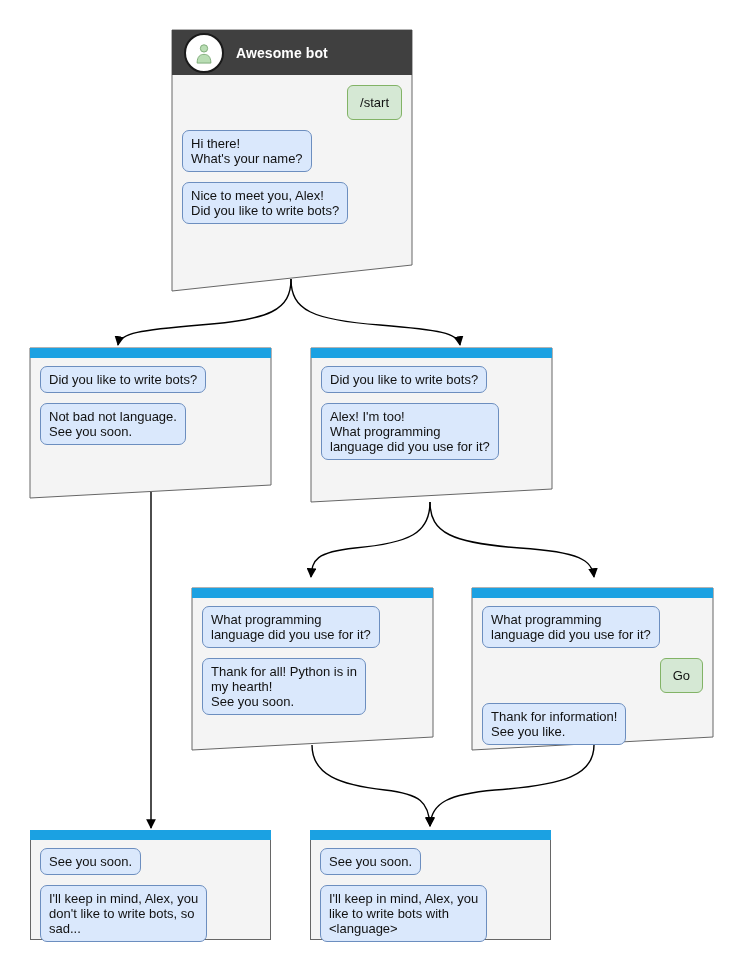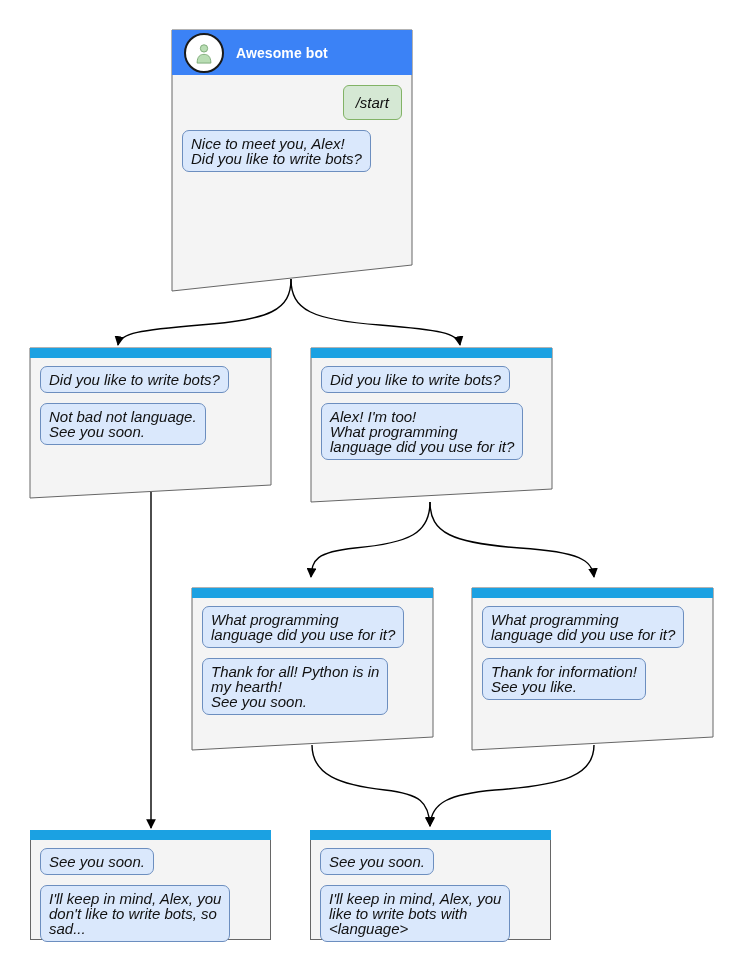--- a/index.html
+++ b/index.html
@@ -13,21 +13,21 @@
   #canvas{position:absolute;inset:0;width:743px;height:971px;}
   #edges{position:absolute;left:0;top:0;width:743px;height:971px;pointer-events:none;}
 
   .node{position:absolute;}
   .node .shell{position:absolute;inset:0;}
   .node .shell svg{position:absolute;left:0;top:0;overflow:visible;}
   .node .content{position:absolute;left:0;right:0;top:0;bottom:0;}
 
   .titlebar{
     position:absolute;left:0;top:0;right:0;height:45px;
-    background:#3b82f6;
+    background:#404040;
     display:flex;align-items:center;
     box-sizing:border-box;
     padding-left:12px;
   }
   .avatar{
     width:40px;height:40px;border-radius:50%;
     background:#ffffff;border:2px solid #1a1a1a;
     box-sizing:border-box;
     display:flex;align-items:center;justify-content:center;
     flex:0 0 auto;
@@ -36,27 +36,26 @@
     color:#ffffff;font-size:14px;font-weight:bold;
     margin-left:12px;letter-spacing:.1px;
   }
 
   .msgs{position:absolute;left:0;right:0;top:45px;bottom:0;
         padding:10px 10px 0 10px;box-sizing:border-box;}
   .msgs.compact{top:10px;padding-top:8px;}
 
   .bubble{
     display:inline-block;
-    font-size:15px;line-height:15px;color:#111111;
+    font-size:13px;line-height:15px;color:#111111;
     border-radius:7px;
     padding:5px 8px;
     box-sizing:border-box;
     white-space:pre-line;
     border:1px solid;
-    font-style:italic;
   }
   .row{display:flex;margin-bottom:10px;}
   .row.left{justify-content:flex-start;}
   .row.right{justify-content:flex-end;}
   .bot .bubble{background:#dae8fc;border-color:#6c8ebf;}
   .user .bubble{background:#d5e8d4;border-color:#82b366;padding:9px 12px;border-radius:6px;}
 </style>
 </head>
 <body>
 
@@ -98,20 +97,24 @@
             <path d="M 4.5 23 C 4.5 15.5 8 13.5 12 13.5 C 16 13.5 19.5 15.5 19.5 23 Z" fill="#b9ddb4" stroke="#7aa874" stroke-width="1"></path>
           </svg>
         </div>
         <div class="bot-title">Awesome bot</div>
       </div>
       <div class="msgs">
         <div class="row right user">
           <span class="bubble">/start</span>
         </div>
         <div class="row left bot">
+          <span class="bubble">Hi there!
+What's your name?</span>
+        </div>
+        <div class="row left bot">
           <span class="bubble">Nice to meet you, Alex!
 Did you like to write bots?</span>
         </div>
       </div>
     </div>
   </div>
 
   <div class="node" style="left:30px;top:348px;width:241px;height:150px;">
     <div class="shell">
       <svg width="241" height="150" viewBox="0 0 241 150" xmlns="http://www.w3.org/2000/svg">
@@ -181,20 +184,23 @@
         <path d="M 0 0 L 241 0 L 241 149 L 0 162 Z" fill="#f4f4f4" stroke="#666666" stroke-width="1"></path>
         <rect x="0" y="0" width="241" height="10" fill="#1ba1e2"></rect>
       </svg>
     </div>
     <div class="content">
       <div class="msgs compact">
         <div class="row left bot">
           <span class="bubble">What programming
 language did you use for it?</span>
         </div>
+        <div class="row right user">
+          <span class="bubble">Go</span>
+        </div>
         <div class="row left bot">
           <span class="bubble">Thank for information!
 See you like.</span>
         </div>
       </div>
     </div>
   </div>
 
   <div class="node" style="left:30px;top:830px;width:241px;height:110px;">
     <div class="shell">

